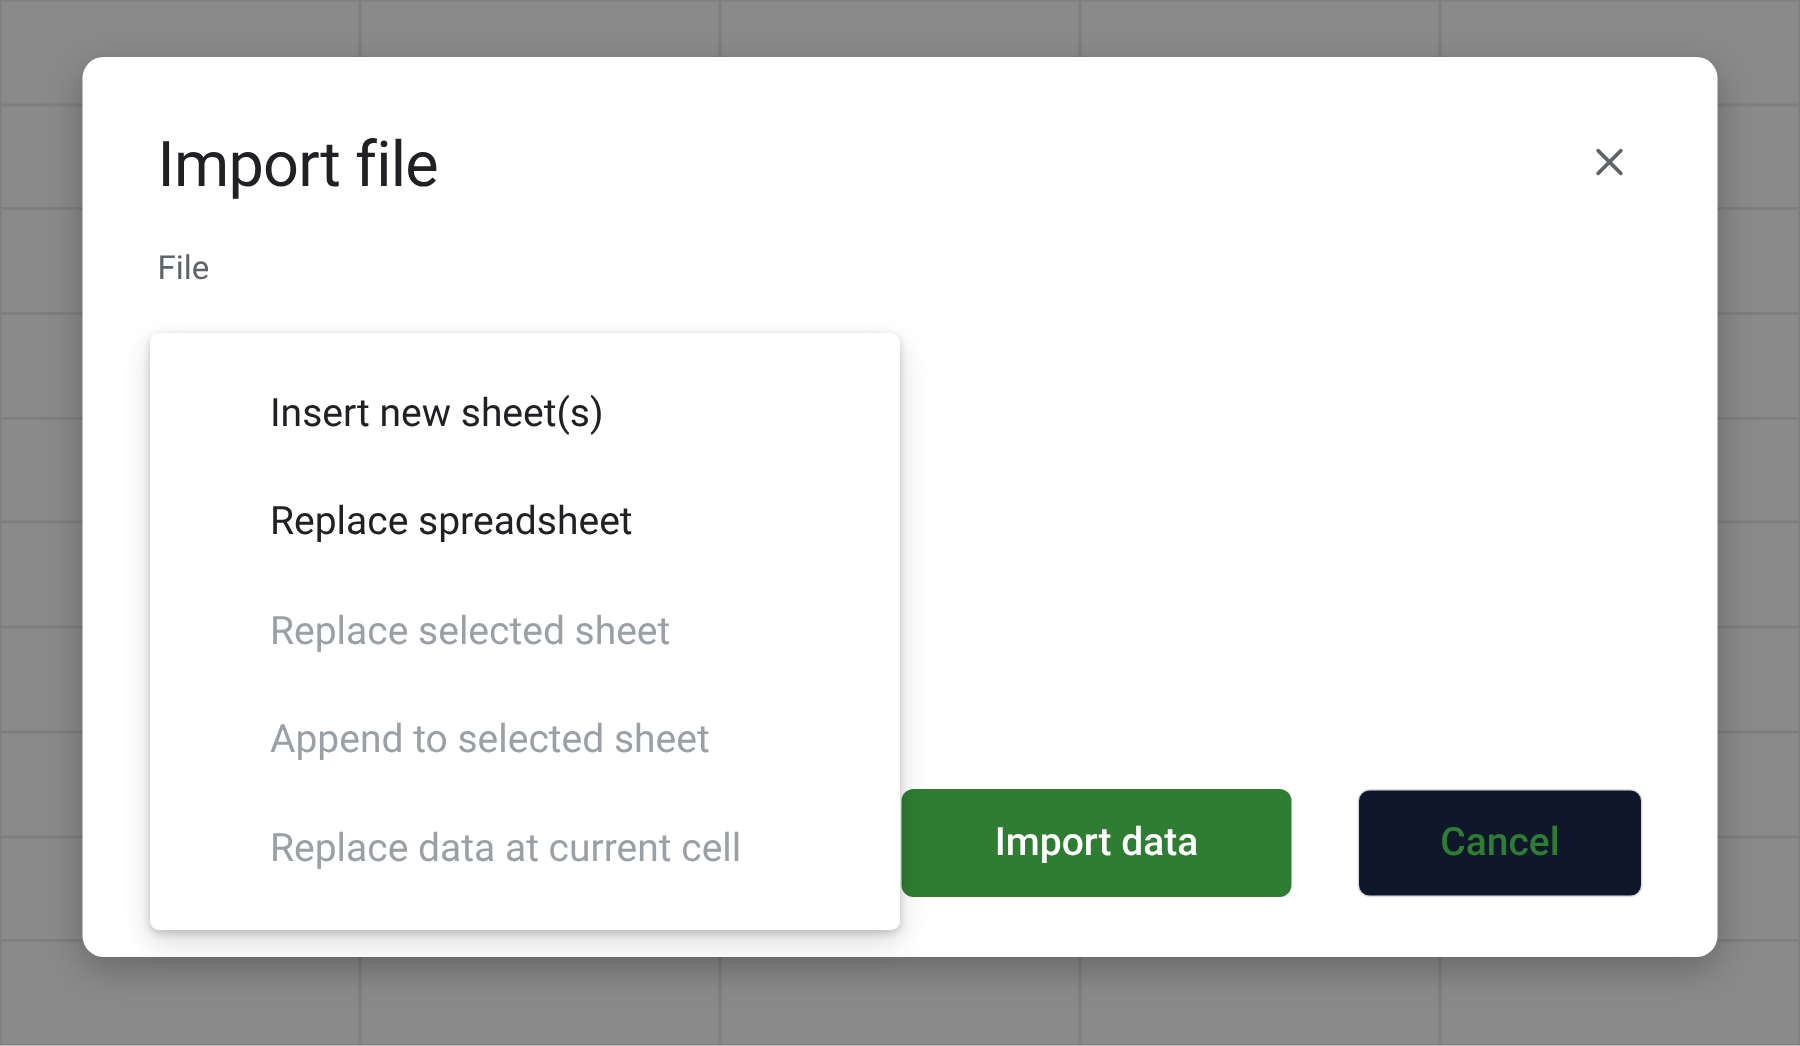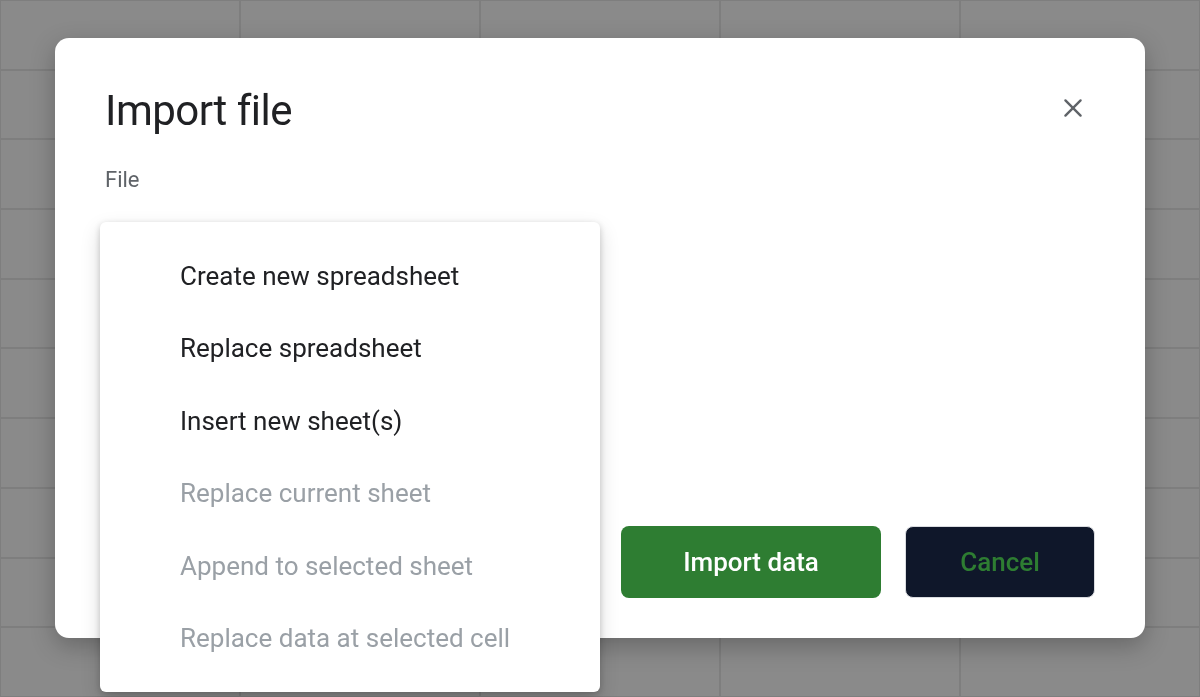--- a/index.html
+++ b/index.html
@@ -92,20 +92,21 @@
       height: 72px;
       padding: 0 34px;
       border-radius: 8px;
       font-size: 26px;
       font-weight: 500;
       display: flex;
       align-items: center;
       justify-content: center;
       cursor: pointer;
       font-family: inherit;
+      margin-left: 20px;
     }
 
     .btn-primary {
       background: #2e7d32;
       color: #fff;
       border: none;
       min-width: 260px;
     }
 
     .btn-secondary {
@@ -209,19 +210,18 @@
 
   <div class="section-label">File</div>
 
   <div class="actions">
     <button class="btn btn-primary">Import data</button>
     <button class="btn btn-secondary">Cancel</button>
   </div>
 </div>
 
 <div class="dropdown">
-  <div class="dropdown-item">Create new spreadsheet</div>
+  <div class="dropdown-item">Insert new sheet(s)</div>
   <div class="dropdown-item">Replace spreadsheet</div>
-  <div class="dropdown-item">Insert new sheet(s)</div>
-  <div class="dropdown-item disabled">Replace current sheet</div>
+  <div class="dropdown-item disabled">Replace selected sheet</div>
   <div class="dropdown-item disabled">Append to selected sheet</div>
-  <div class="dropdown-item disabled">Replace data at selected cell</div>
+  <div class="dropdown-item disabled">Replace data at current cell</div>
 </div>
 
 </body></html>

